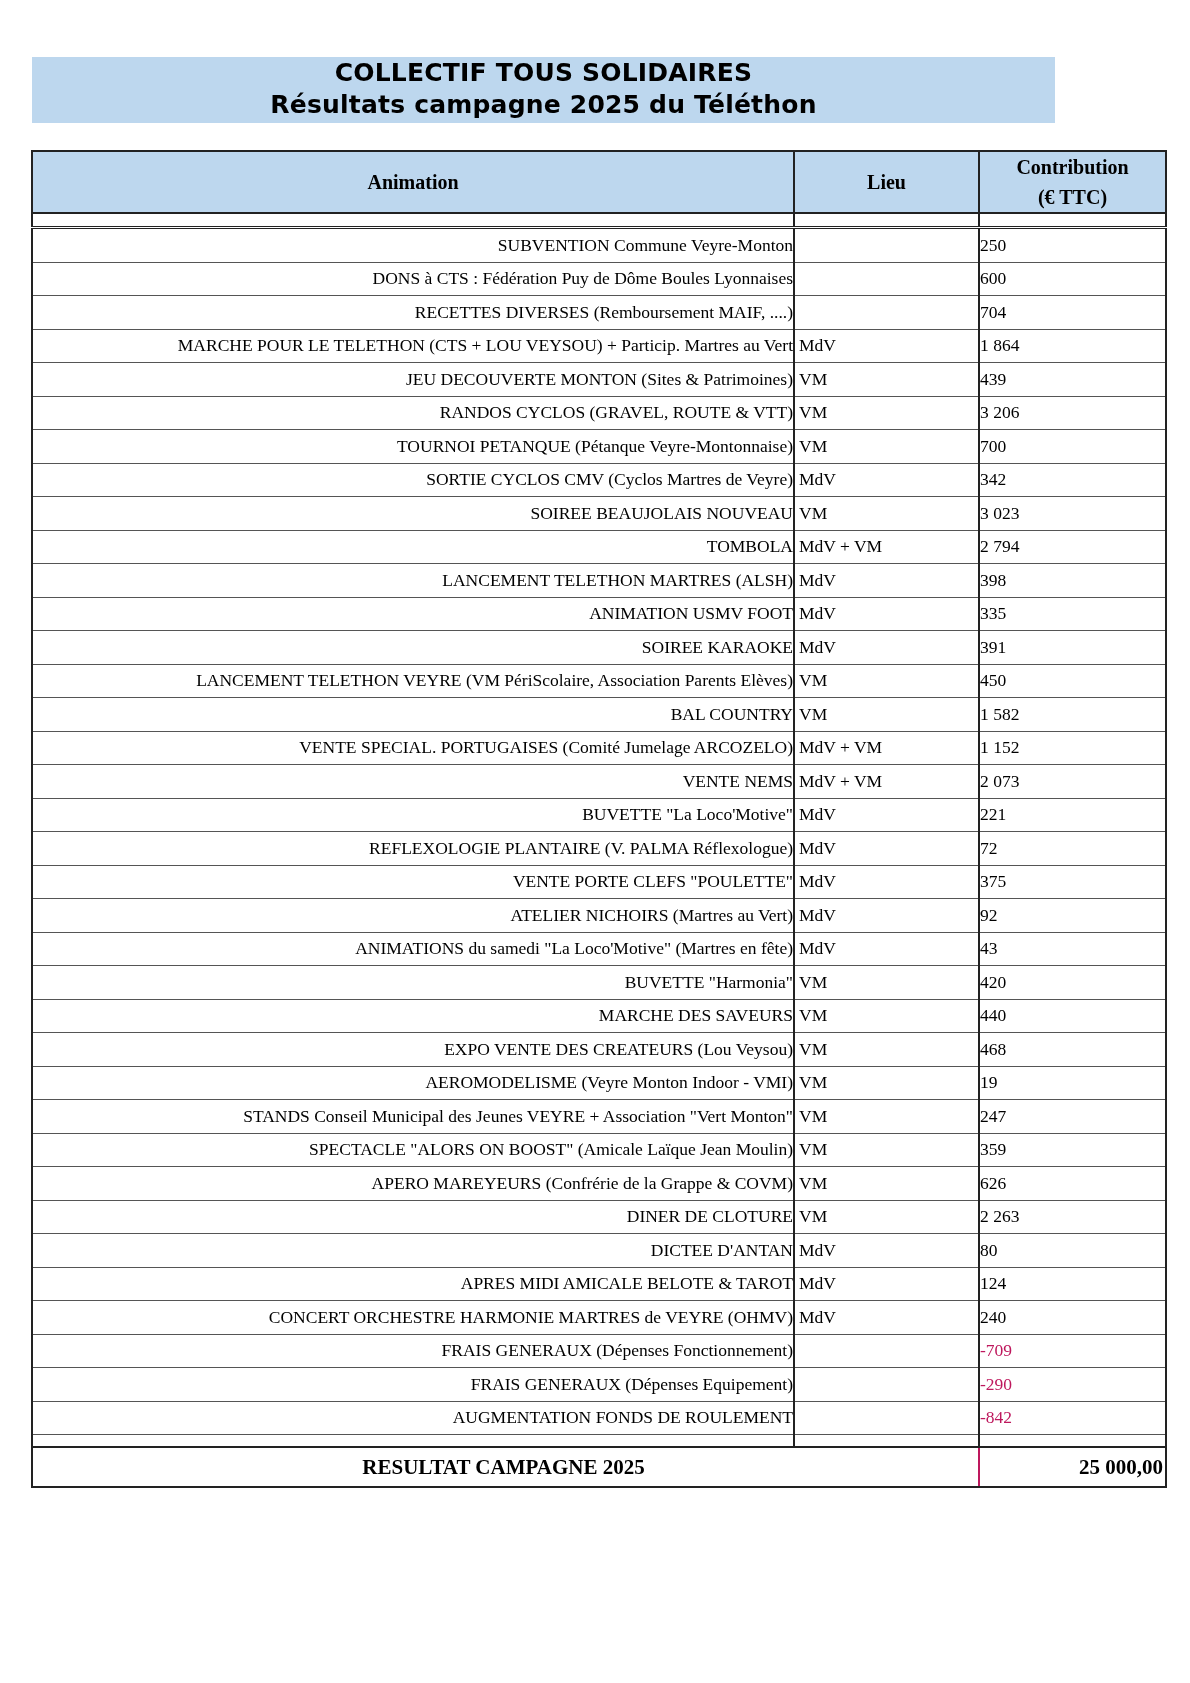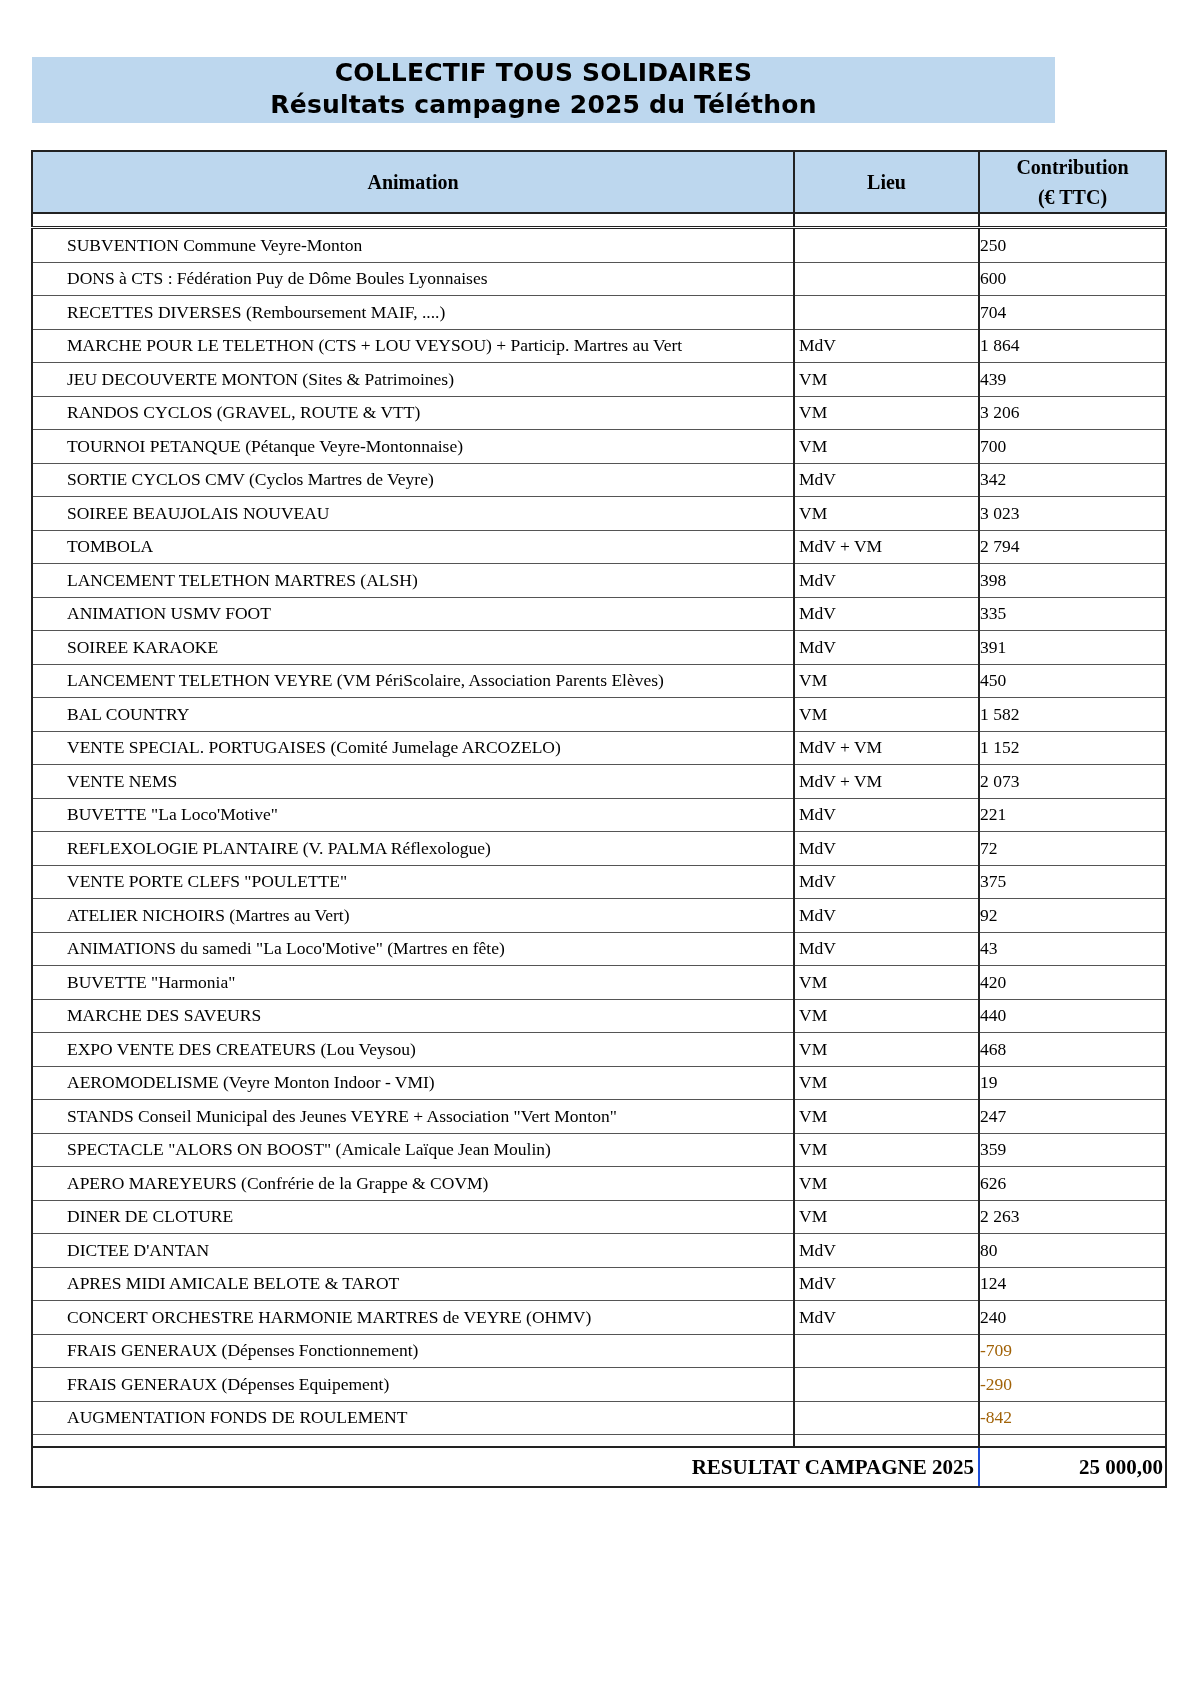--- a/index.html
+++ b/index.html
@@ -23,29 +23,29 @@
       background: #bdd7ee; font-weight: bold; font-size: 20px; height: 60px;
       border: 2px solid #222; text-align: center; padding: 0; line-height: 30px;
     }
     tr.spacer td { height: 12px; border-left: 2px solid #222; border-right: 2px solid #222; border-bottom: 3px double #222; padding: 0; }
     tr.spacer.bottom td { height: 11px; border-bottom: 2px solid #222; border-top: 1px solid #555; }
     tr.item td {
       height: 32.5px; padding: 0; border-bottom: 1px solid #555;
       border-left: 2px solid #222; border-right: 2px solid #222;
       white-space: nowrap; overflow: hidden;
     }
-    td.anim { padding-left: 34px !important; }
+    td.anim { padding-left: 34px !important; text-align: right; }
     td.lieu { padding-left: 4px !important; }
     td.amount { padding-right: 10px !important; }
-    td.amount.neg { color: #a16207; margin-left: 47px; }
+    td.amount.neg { color: #be185d; margin-left: 47px; }
     tr.total td {
       height: 38px; font-weight: bold; font-size: 21px; padding: 0;
       border: 2px solid #222; white-space: nowrap;
     }
-    tr.total td.total-label { text-align: right; padding-right: 4px; border-right: 2px solid #1d4ed8; margin-top: 28px; }
+    tr.total td.total-label { text-align: center; padding-right: 4px; border-right: 2px solid #be185d; margin-top: 28px; }
     tr.total td.total-value { text-align: right; padding-right: 2px; }
   </style>
 </head>
 <body>
 
 <div class="title-band">
   <div>COLLECTIF TOUS SOLIDAIRES</div>
   <div>Résultats campagne 2025 du Téléthon</div>
 </div>
 

